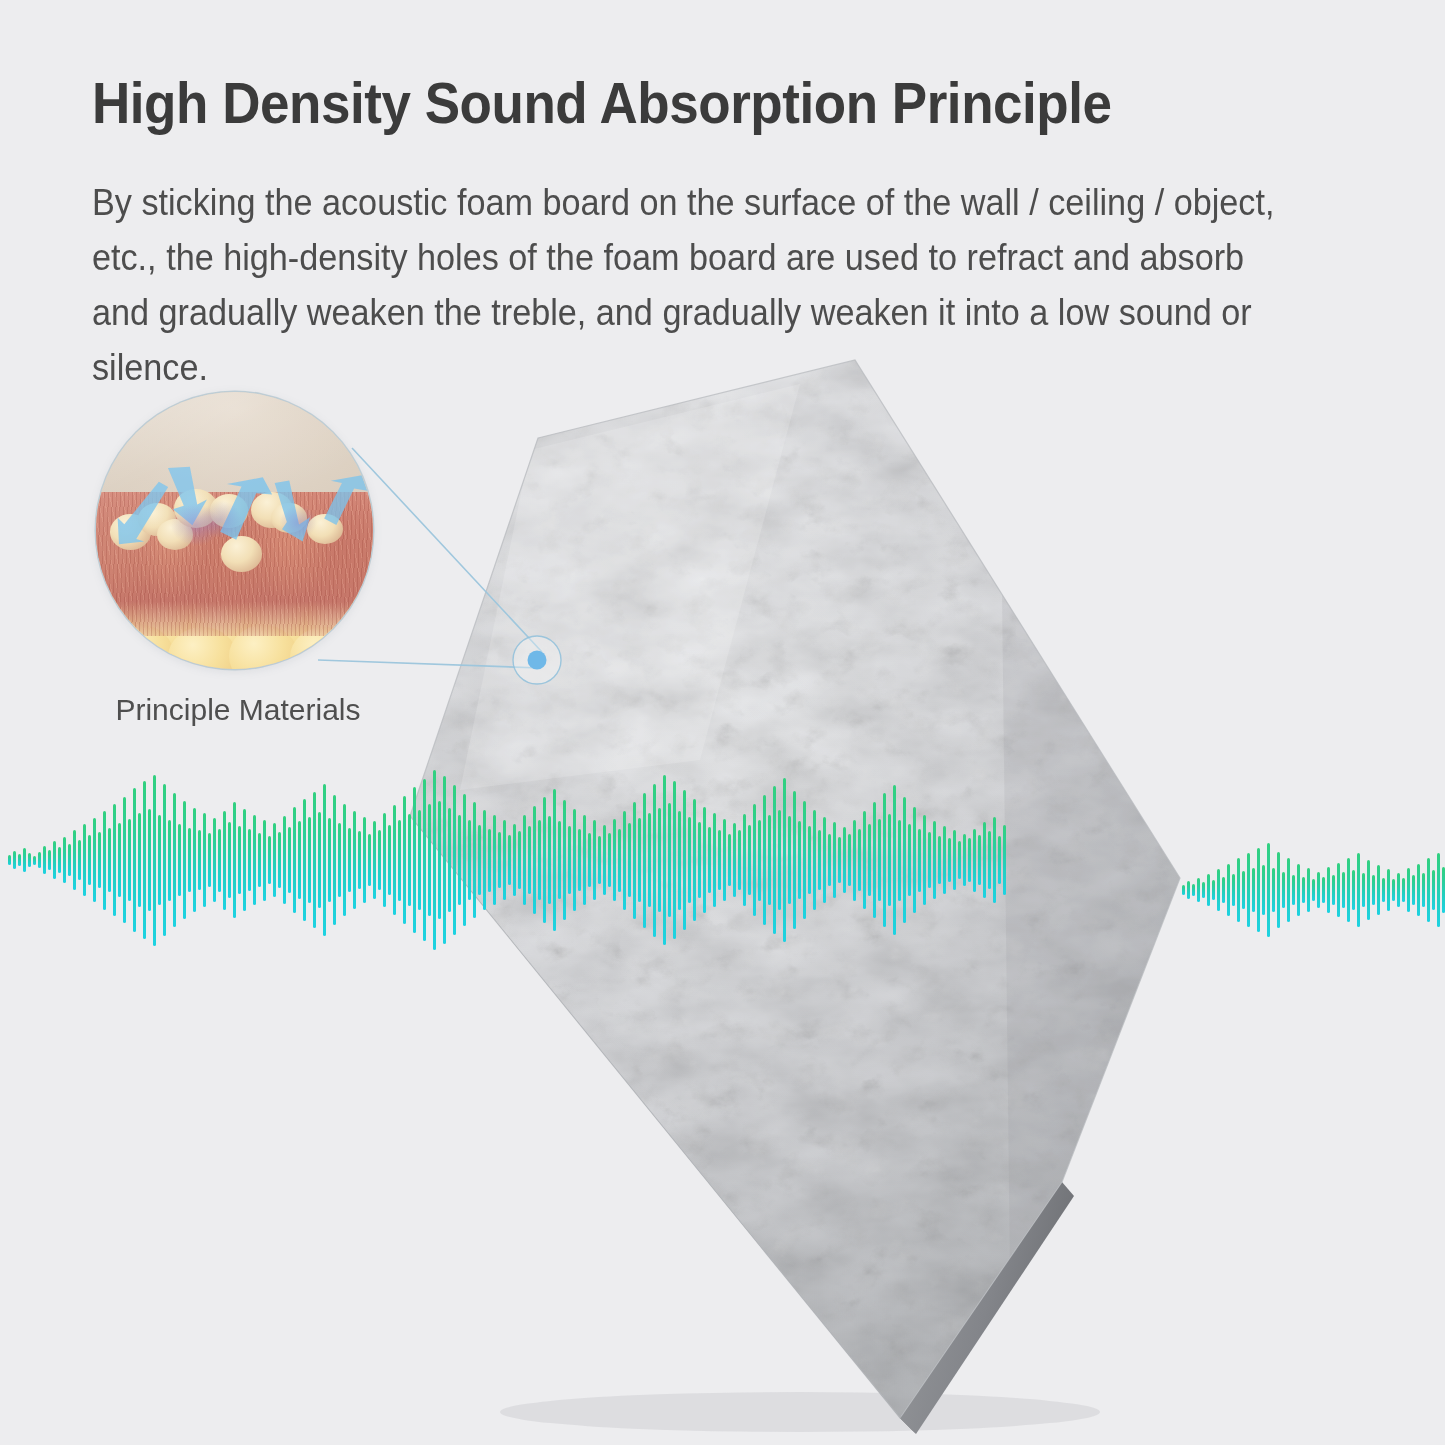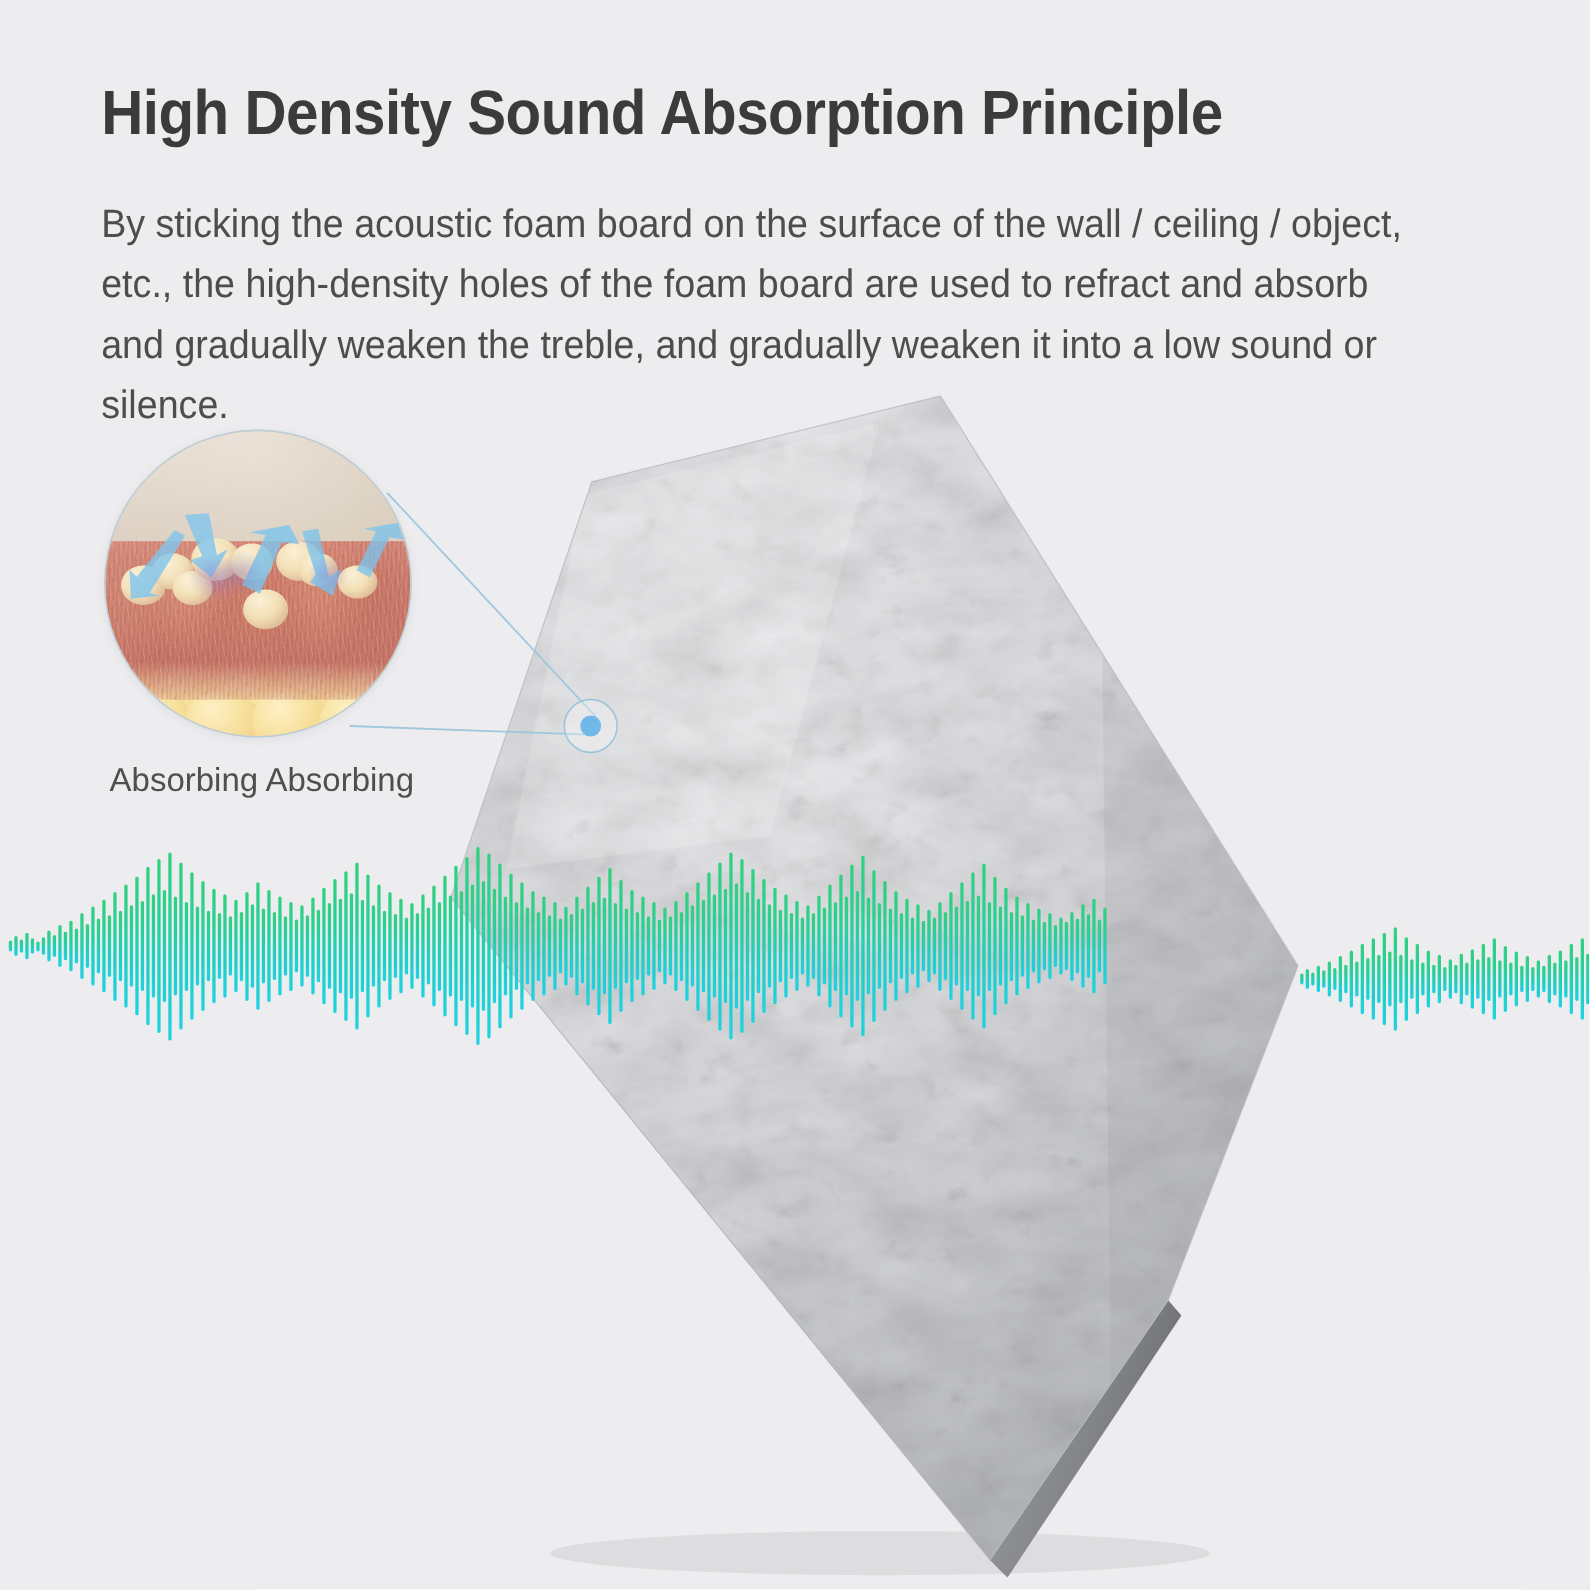--- a/index.html
+++ b/index.html
@@ -571,16 +571,16 @@
 
     <div class="mag-layer" style="background:
             radial-gradient(ellipse 12% 10% at 36% 48%, rgba(140,120,210,0.42) 0%, rgba(140,120,210,0) 75%),
             radial-gradient(ellipse 10% 9% at 45% 46%, rgba(120,110,200,0.34) 0%, rgba(120,110,200,0) 75%),
             radial-gradient(ellipse 9% 8% at 73% 47%, rgba(130,115,205,0.34) 0%, rgba(130,115,205,0) 75%);"></div>
 
     <div class="mag-layer" style="background: linear-gradient(152deg, rgba(255,255,255,0.30) 0%, rgba(255,255,255,0.05) 26%, rgba(255,255,255,0) 52%);"></div>
   </div>
 
   <div id="mag-caption">
-    <div>Absorbing Absorbing</div>
+    <div>Principle Materials</div>
   </div>
 
 </div>
 
 </body></html>

